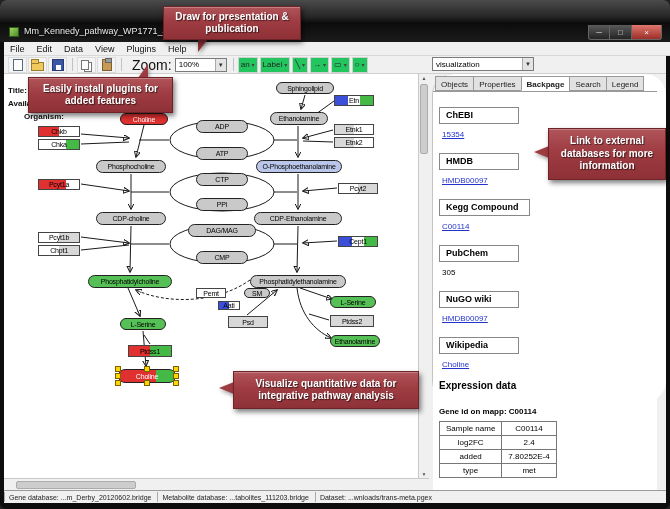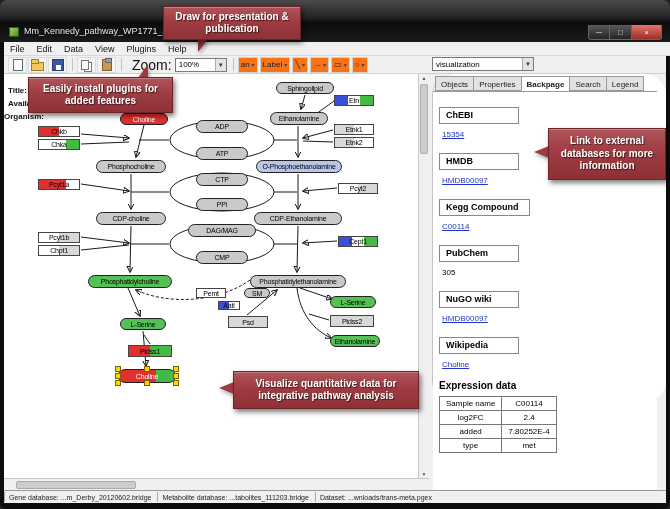--- a/index.html
+++ b/index.html
@@ -40,21 +40,21 @@
   .icon-save:after { content:""; position:absolute; left:3px; bottom:0; width:5px; height:5px; background:#fff; }
   .icon-copy { position:relative; width:8px; height:10px; background:#fff; border:1px solid #777; box-shadow:3px 2px 0 -1px #fff, 3px 2px 0 0 #777; margin-right:3px; }
   .icon-paste { position:relative; width:10px; height:12px; background:#c59a55; border:1px solid #7d5e2c; }
   .icon-paste:before { content:""; position:absolute; left:2px; top:-2px; width:5px; height:3px; background:#9a9a9a; border:1px solid #666; }
   #zoom-label { font-size:14px; margin:0 3px 0 6px; color:#111; }
   .combo { height:14px; background:#fff; border:1px solid #7a7a7a; display:flex; align-items:center; font-size:8px; }
   .combo .cval { padding:0 3px; white-space:nowrap; }
   .combo .carrow { margin-left:auto; width:11px; height:100%; background:#e4e4e4; border-left:1px solid #aaa;
     display:flex; align-items:center; justify-content:center; font-size:6px; color:#333; }
   #zoom-combo { width:52px; margin-right:2px; }
-  .toolbtn { height:16px; display:flex; align-items:center; border:1px solid #d0d0d0; background:#f97316;
+  .toolbtn { height:16px; display:flex; align-items:center; border:1px solid #d0d0d0; background:#22c55e;
     font-size:8px; padding:0 2px; margin-right:2px; color:#222; }
   .toolbtn .caret { font-size:6px; margin-left:2px; color:#444; }
   #vis-combo { position:absolute; left:428px; top:1px; width:102px; }
 
   
   #canvas { position:absolute; left:0; top:32px; width:414px; height:404px; background:#fff; overflow:hidden; }
   #pathway-edges { position:absolute; left:0; top:0; width:414px; height:404px; }
   #pathway-edges path { fill:none; stroke:#1a1a1a; stroke-width:1; }
   #pathway-edges ellipse { fill:none; stroke:#1a1a1a; stroke-width:1; }
   .pnode { position:absolute; border:1px solid #222; background:#c9c9c9; color:#000;
@@ -280,21 +280,21 @@
           <div class="handle" style="left: 140px; top: 292px;"></div>
           <div class="handle" style="left: 169px; top: 292px;"></div>
           <div class="handle" style="left: 111px; top: 299px;"></div>
           <div class="handle" style="left: 169px; top: 299px;"></div>
           <div class="handle" style="left: 111px; top: 306px;"></div>
           <div class="handle" style="left: 140px; top: 306px;"></div>
           <div class="handle" style="left: 169px; top: 306px;"></div>
         </div>
       <div class="info-label" style="left:4px; top:12px;">Title:</div>
       <div class="info-label" style="left:4px; top:25px;">Availability:</div>
-      <div class="info-label" style="left:0; top:38px;">Organism:</div>
+      <div class="info-label" style="left:20px; top:38px;">Organism:</div>
     </div>
 
     <div class="scroll" id="canvas-vscroll">
       <div class="sarrow" style="top:1px;">▲</div>
       <div class="sthumb" style="left:1px; top:10px; width:8px; height:70px;"></div>
       <div class="sarrow" style="bottom:1px;">▼</div>
     </div>
     <div class="scroll" id="canvas-hscroll">
       <div class="sthumb" style="left:12px; top:2px; width:120px; height:8px;"></div>
     </div>
@@ -310,20 +310,21 @@
       <div id="bp-content">
         <div id="bp-sections">
             <div class="bp-section"><div class="bp-header">ChEBI</div><div class="bp-value link">15354</div></div>
             <div class="bp-section"><div class="bp-header">HMDB</div><div class="bp-value link">HMDB00097</div></div>
             <div class="bp-section"><div class="bp-header">Kegg Compound</div><div class="bp-value link">C00114</div></div>
             <div class="bp-section"><div class="bp-header">PubChem</div><div class="bp-value">305</div></div>
             <div class="bp-section"><div class="bp-header">NuGO wiki</div><div class="bp-value link">HMDB00097</div></div>
             <div class="bp-section"><div class="bp-header">Wikipedia</div><div class="bp-value link">Choline</div></div>
           </div>
         <div id="exp-title">Expression data</div>
+        <div id="exp-geneid">Gene id on mapp: C00114</div>
         <table id="exp-table">
             <tbody id="exp-tbody">
               <tr>
                 <td>Sample name</td>
                 <td>C00114</td>
               </tr>
               <tr>
                 <td>log2FC</td>
                 <td>2.4</td>
               </tr>

